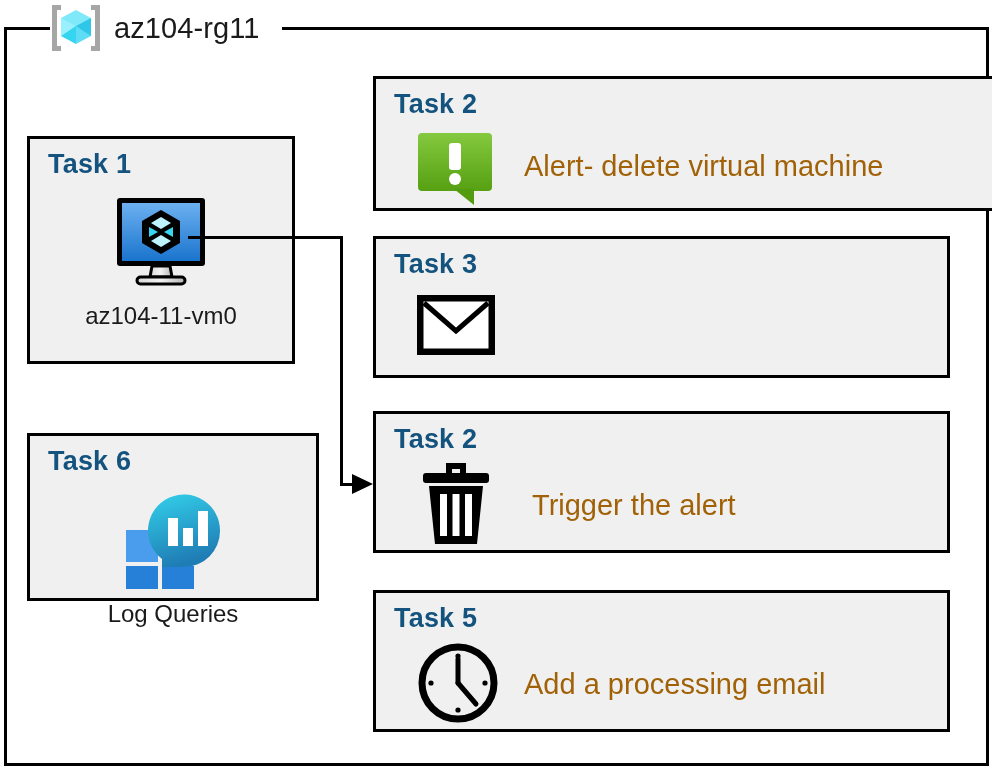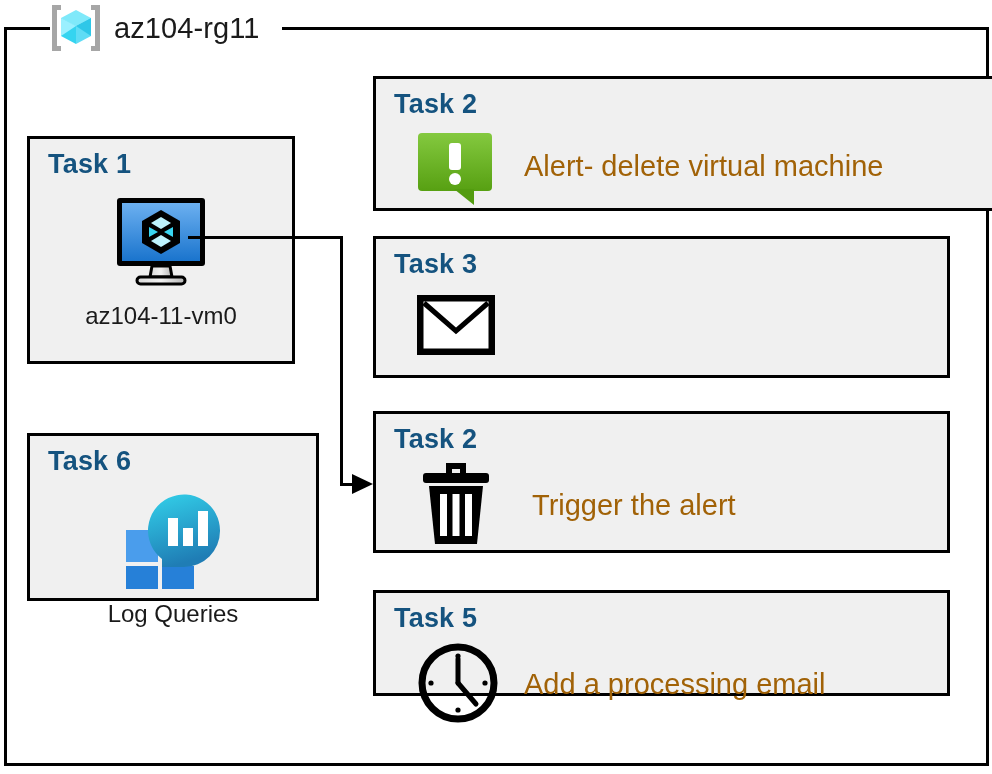--- a/index.html
+++ b/index.html
@@ -271,21 +271,21 @@
 
         <path d="M9 25 L63 25 L57 83 L15 83 Z" fill="#000000"></path>
         <rect x="20" y="33" width="7" height="42" fill="#ffffff"></rect>
         <rect x="32.5" y="33" width="7" height="42" fill="#ffffff"></rect>
         <rect x="45" y="33" width="7" height="42" fill="#ffffff"></rect>
       </svg>
     </div>
     <div class="h-label" style="left:148px; top:75px;margin-left:8px;">Trigger the alert</div>
   </div>
 
-  <div class="task-box hcard" style="left:373px; top:590px; width:577px; height:106px;">
+  <div class="task-box hcard" style="left:373px; top:590px; width:577px; height:142px;">
     <div class="task-title">Task 5</div>
     <div class="h-icon" style="left:40px; top:48px; width:84px; height:84px;">
       <svg viewBox="0 0 84 84" width="84" height="84" aria-hidden="true">
         <circle cx="42" cy="42" r="36" fill="none" stroke="#000000" stroke-width="7"></circle>
         <circle cx="42" cy="15" r="2.6" fill="#000000"></circle>
         <circle cx="69" cy="42" r="2.6" fill="#000000"></circle>
         <circle cx="42" cy="69" r="2.6" fill="#000000"></circle>
         <circle cx="15" cy="42" r="2.6" fill="#000000"></circle>
         <path d="M42 42 L42 18" stroke="#000000" stroke-width="5" stroke-linecap="round" fill="none"></path>
         <path d="M42 42 L60 63" stroke="#000000" stroke-width="5" stroke-linecap="round" fill="none"></path>

